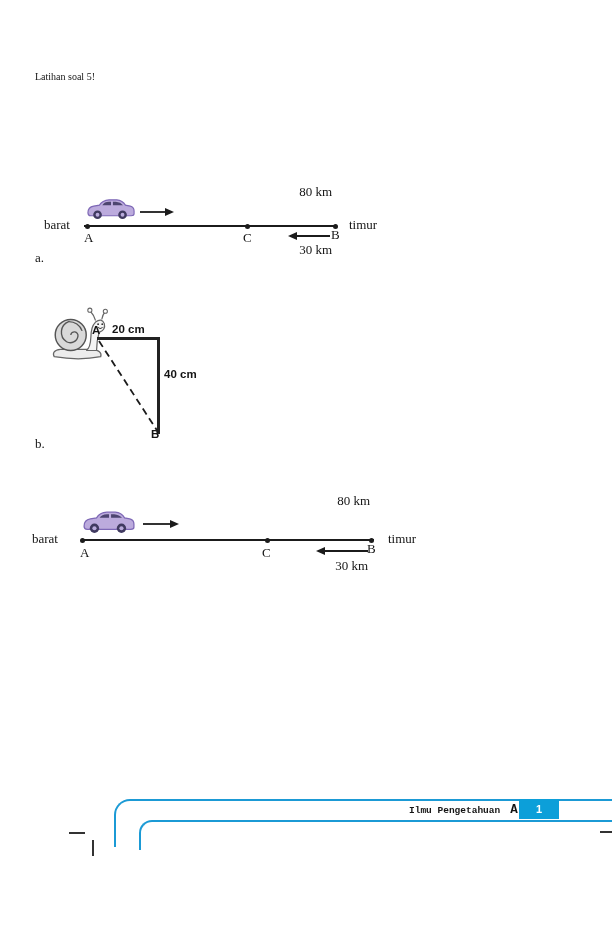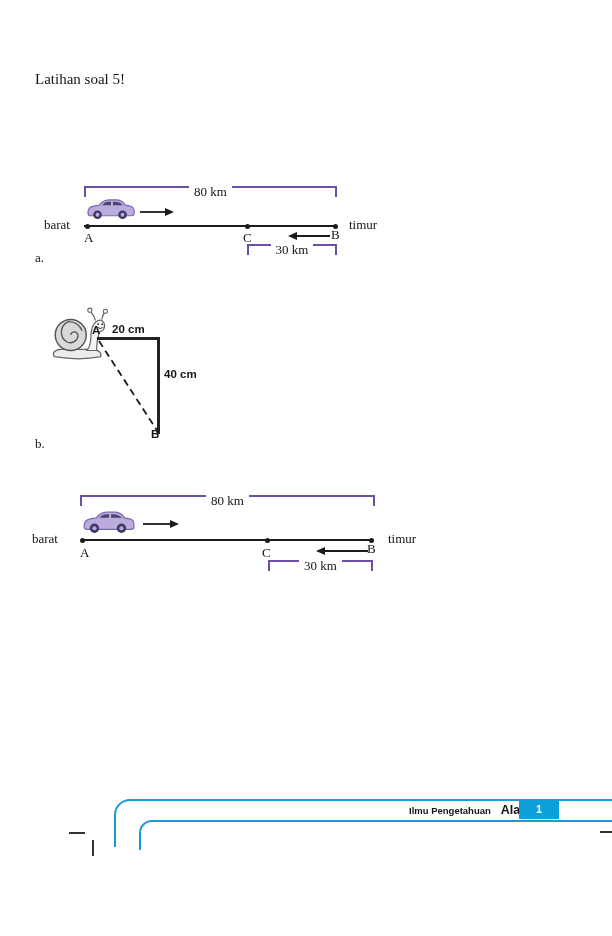--- a/index.html
+++ b/index.html
@@ -1,40 +1,40 @@
 <!DOCTYPE html>
 <html style="--measure-purple: #6b4fa0; --footer-blue: #1b9ad5; --badge-blue: #0c9fd9; --ink: #141414;"><head>
 <meta charset="utf-8">
 <style>
   html,body{margin:0;padding:0;background:#fff;}
   .page{position:relative;width:612px;height:936px;background:#ffffff;overflow:hidden;
         font-family:"Liberation Serif", serif;color:var(--ink,#141414);}
-  .tline{position:absolute;left:35px;font-size:15px;white-space:nowrap;}
+  .tline{position:absolute;left:35px;font-size:10px;white-space:nowrap;}
   .fig{position:absolute;left:0;width:612px;}
   .abs{position:absolute;white-space:nowrap;}
   .serif13{font-size:13px;font-family:"Liberation Serif", serif;}
   
-  .measure{position:absolute;display:flex;align-items:flex-start;height:12px;}
+  .measure{position:absolute;display:flex;align-items:flex-end;height:12px;flex-direction:column;}
   .measure .tick{display:block;width:2px;height:11px;background:var(--measure-purple,#6b4fa0);}
   .measure .mline{display:block;flex:1;height:2px;background:var(--measure-purple,#6b4fa0);}
   .measure .mtext{padding:0 5px;font-size:13px;color:#141414;font-style:normal;line-height:12px;}
   
   .axis{position:absolute;height:2px;background:#1b1b1b;}
   .dot{position:absolute;width:5px;height:5px;border-radius:50%;background:#1b1b1b;}
   
   .hline{position:absolute;background:#222;}
   .boldlab{font-family:"Liberation Sans", sans-serif;font-weight:bold;font-size:11.5px;}
   
   .corner{position:absolute;border:0 solid var(--footer-blue,#1b9ad5);
           border-top-width:2.5px;border-left-width:2.5px;}
   .badge{position:absolute;background:var(--badge-blue,#0c9fd9);color:#ffffff;
          font-family:"Liberation Sans", sans-serif;font-weight:bold;font-size:11px;
          display:flex;align-items:center;justify-content:center;}
   .footer-text{position:absolute;display:flex;align-items:baseline;gap:10px;
-               font-family:Liberation Sans, sans-serif;font-weight:bold;}
+               font-family:Liberation Mono, monospace;font-weight:bold;}
   .crop{position:absolute;background:#333;}
 </style>
 </head>
 <body>
 
 <div class="page">
 
   <div class="tline" style="top:71px">Latihan soal 5!</div>
 
   <div class="fig" style="top:185px;height:84px">

